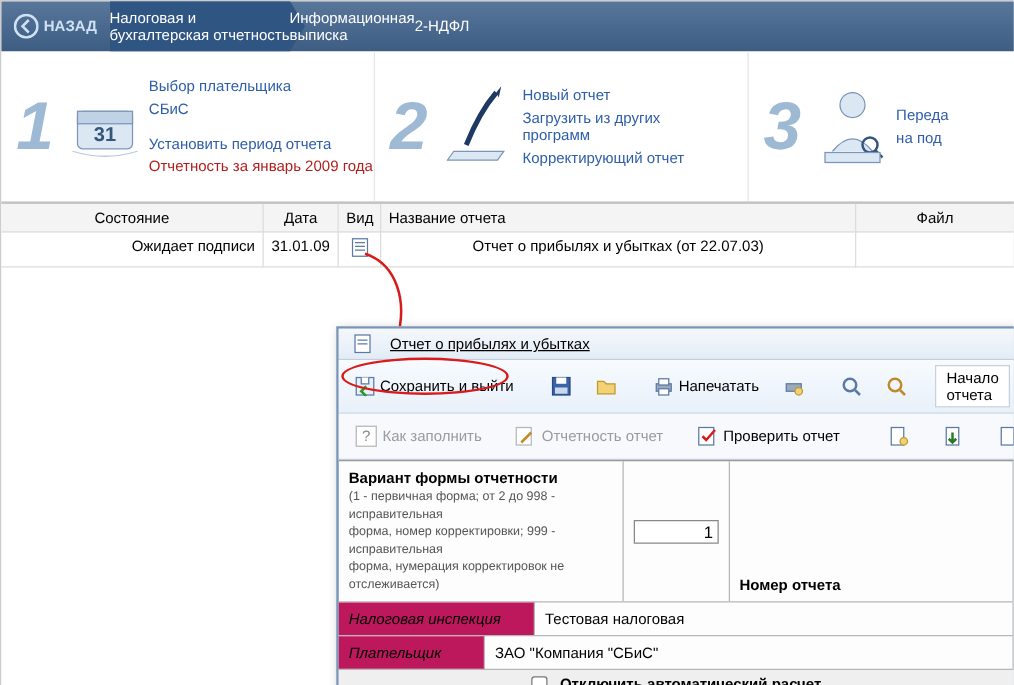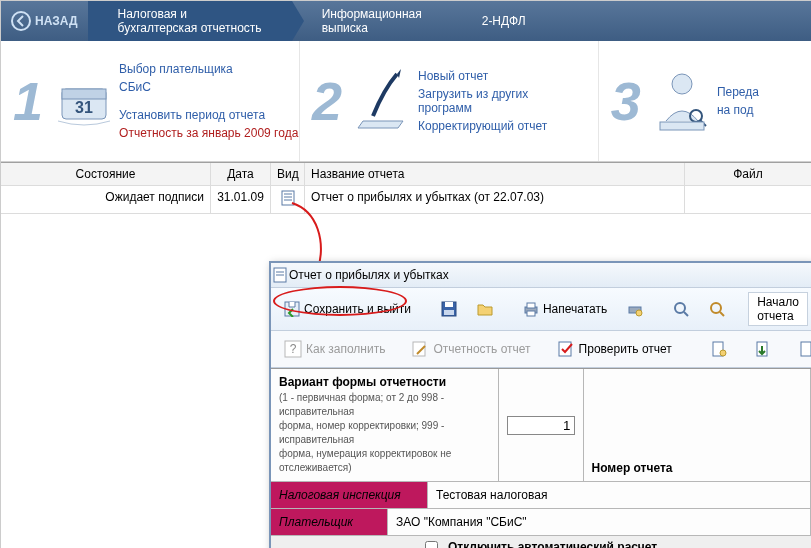--- a/index.html
+++ b/index.html
@@ -1,49 +1,49 @@
 <!DOCTYPE html>
 <html><head>
 <meta charset="utf-8">
 <style>
   html,body{margin:0;padding:0;font-family:Arial,Helvetica,sans-serif;font-size:12px;background:#fff;}
   .page{width:811px;height:548px;position:relative;overflow:hidden;border:1px solid #ccc;}
   
   .hdr{background:linear-gradient(#58769a,#3e5d83);height:40px;display:flex;align-items:stretch;color:#fff;}
   .back{display:flex;align-items:center;padding:0 10px;font-size:12px;font-weight:bold;color:#cfe1f4;cursor:pointer;}
   .back svg{margin-right:4px;}
-  .tab{display:flex;align-items:center;padding:0 30px;font-size:12px;line-height:14px;position:relative;}
+  .tab{display:flex;align-items:center;padding:0 0;font-size:12px;line-height:14px;position:relative;}
   .tab.active{background:#2f5583;}
   .tab:after{content:"";position:absolute;right:-12px;top:0;width:0;height:0;border-top:20px solid transparent;border-bottom:20px solid transparent;border-left:12px solid rgba(0,0,0,0);}
   .tab.active:after{border-left-color:#2f5583;}
   .tab-label{max-width:160px;}
   
   .steps{display:flex;height:120px;border-bottom:1px solid #d0d0d0;}
   .step{flex:1;display:flex;align-items:center;padding:8px 6px;border-right:1px solid #e6e6e6;min-width:0;}
   .num{font-size:54px;font-weight:bold;font-style:italic;color:#9db9d4;margin:0 6px;}
   .step-ill{width:70px;height:80px;flex:none;display:flex;align-items:center;justify-content:center;}
   .links{display:flex;flex-direction:column;gap:4px;}
   .lnk{color:#2f5ea9;cursor:pointer;white-space:nowrap;}
   .lnk.red{color:#b01e1e;}
   
   .tbl{border-top:1px solid #a0a0a0;}
   .thead,.trow{display:grid;grid-template-columns:210px 60px 34px 380px 1fr;}
   .thead{background:#f4f4f4;}
   .th,.td{border-right:1px solid #dcdcdc;border-bottom:1px solid #dcdcdc;padding:4px 6px;text-align:center;}
   .thead .th:nth-child(4),.trow .td:nth-child(4){text-align:left;}
   .trow .td{text-align:center;}
   .trow .td:first-child{text-align:right;padding-left:10px;}
-  .trow .td:nth-child(4){text-align:left;}
+  .trow .td:nth-child(4){text-align:center;}
   
   .doc-icon{display:inline-block;}
   
   .anno{position:absolute;left:286px;top:200px;pointer-events:none;}
   
   .dlg{position:absolute;left:268px;top:260px;width:540px;border:2px solid #7a95b8;background:#fdfdfd;box-shadow:2px 2px 8px rgba(0,0,0,.25);}
-  .dlg-title{background:linear-gradient(#f5f8fc,#e3ecf6);padding:4px 2px;display:flex;align-items:center;gap:2px;border-bottom:1px solid #c2cedd;}
+  .dlg-title{background:linear-gradient(#f5f8fc,#e3ecf6);padding:4px 12px;display:flex;align-items:center;gap:15px;border-bottom:1px solid #c2cedd;text-decoration:underline;}
   .tb{background:linear-gradient(#f7fbff,#e8f0f9);padding:4px 6px;display:flex;align-items:center;gap:6px;border-bottom:1px solid #c2cedd;flex-wrap:nowrap;}
   .btn{display:inline-flex;align-items:center;gap:4px;padding:2px 6px;border:1px solid transparent;border-radius:3px;cursor:pointer;white-space:nowrap;}
   .btn.disabled{color:#9b9b9b;cursor:default;}
   .save-oval{position:absolute;border:2px solid #d81b1b;border-radius:50%/50%;width:130px;height:26px;left:272px;top:285px;pointer-events:none;}
   .sep{width:1px;height:20px;background:#c6d1de;margin:0 2px;}
   .nav-lbl{border:1px solid #c6d1de;background:#fff;padding:2px 8px;margin-left:auto;}
   .tb2{background:#f7f9fc;padding:6px;display:flex;align-items:center;gap:12px;border-bottom:1px solid #c2cedd;}
   .pane{border-top:1px solid #999;}
   .pane-row{display:flex;border-bottom:1px solid #b7b7b7;}
   .pane-cell{padding:6px 8px;border-right:1px solid #b7b7b7;}

